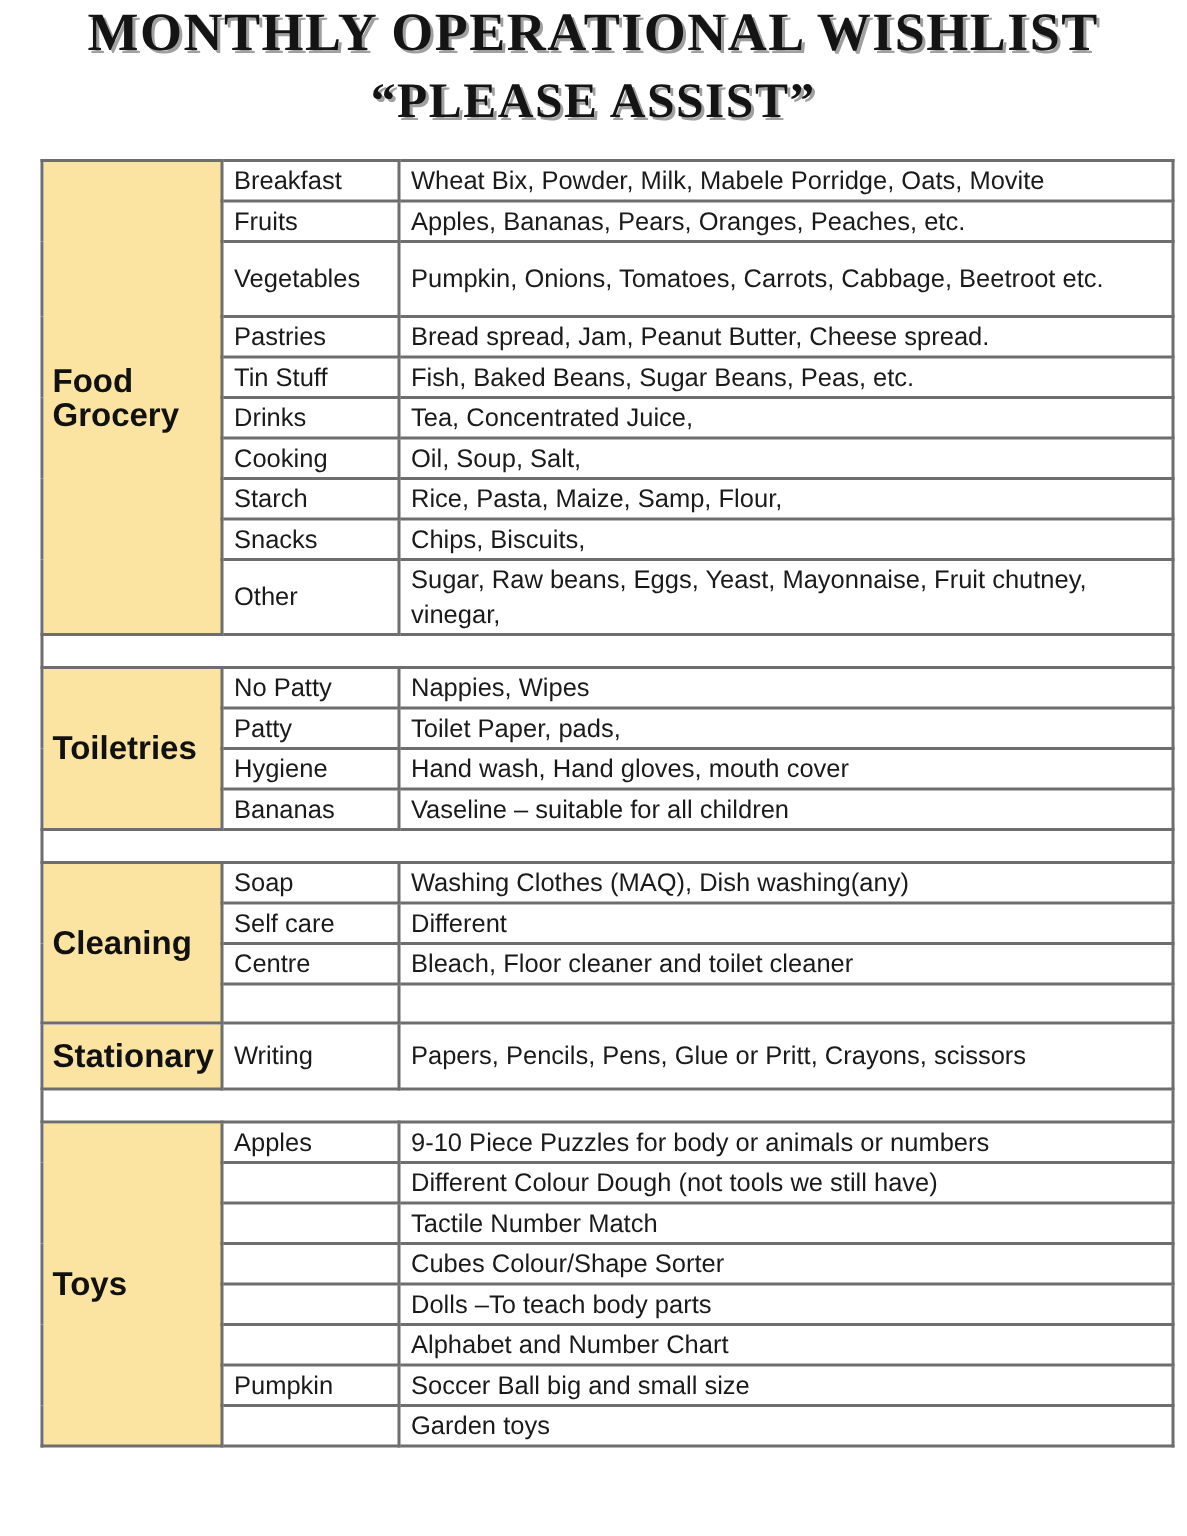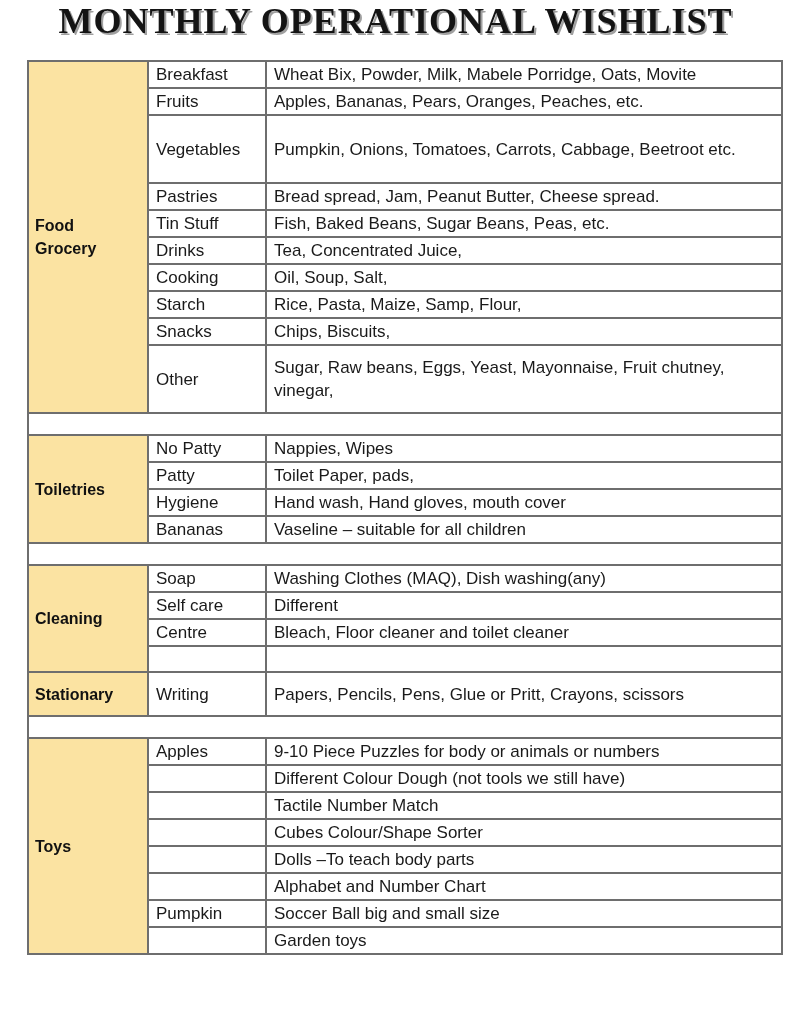--- a/index.html
+++ b/index.html
@@ -48,36 +48,37 @@
     border: 2px solid var(--table-border);
     font-size: 17px;
     line-height: 23px;
     padding: 1px 4px 1px 7px;
     vertical-align: middle;
     overflow: hidden;
   }
   td.cat {
     background: var(--category-bg);
     font-weight: bold;
-    font-size: 16px;
+    font-size: 22px;
     padding-left: 6px;
     padding-right: 12px;
     color: #111;
   }
   tr.r  { height: 26px; }
-  tr.r2 { height: 68px; }
+  tr.r2 { height: 50px; }
   tr.stat { height: 44px; }
   tr.spacer-row { height: 22px; }
   td.spacer { background: #ffffff; }
 </style>
 </head>
 <body>
 
 <div class="titles">
   <div class="title">MONTHLY OPERATIONAL WISHLIST</div>
+  <div class="subtitle">“PLEASE ASSIST”</div>
 </div>
 
 <table class="wishlist">
   <colgroup>
     <col style="width:120px">
       <col style="width:118px">
       <col style="width:516px">
   </colgroup>
 
   <tbody>

